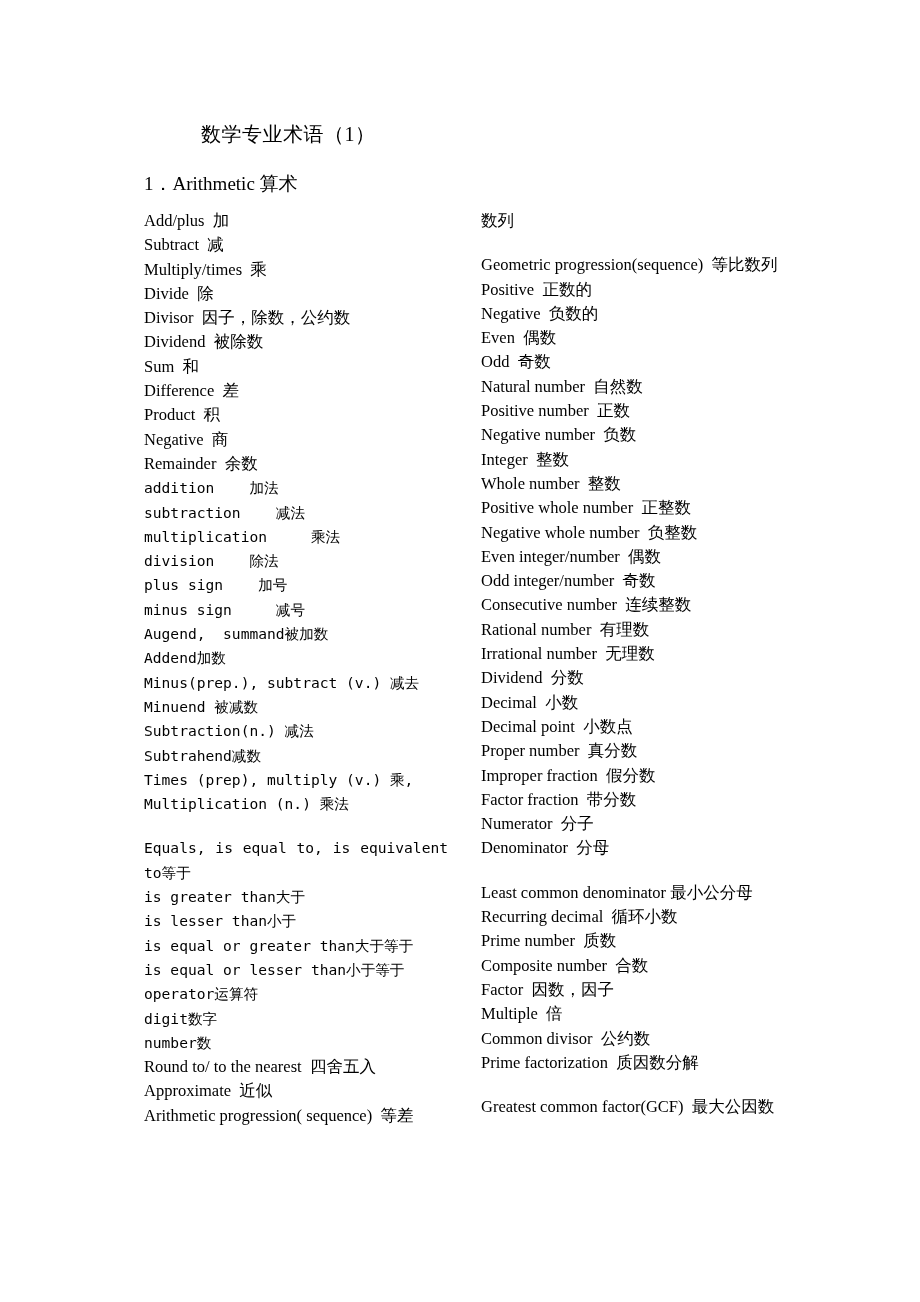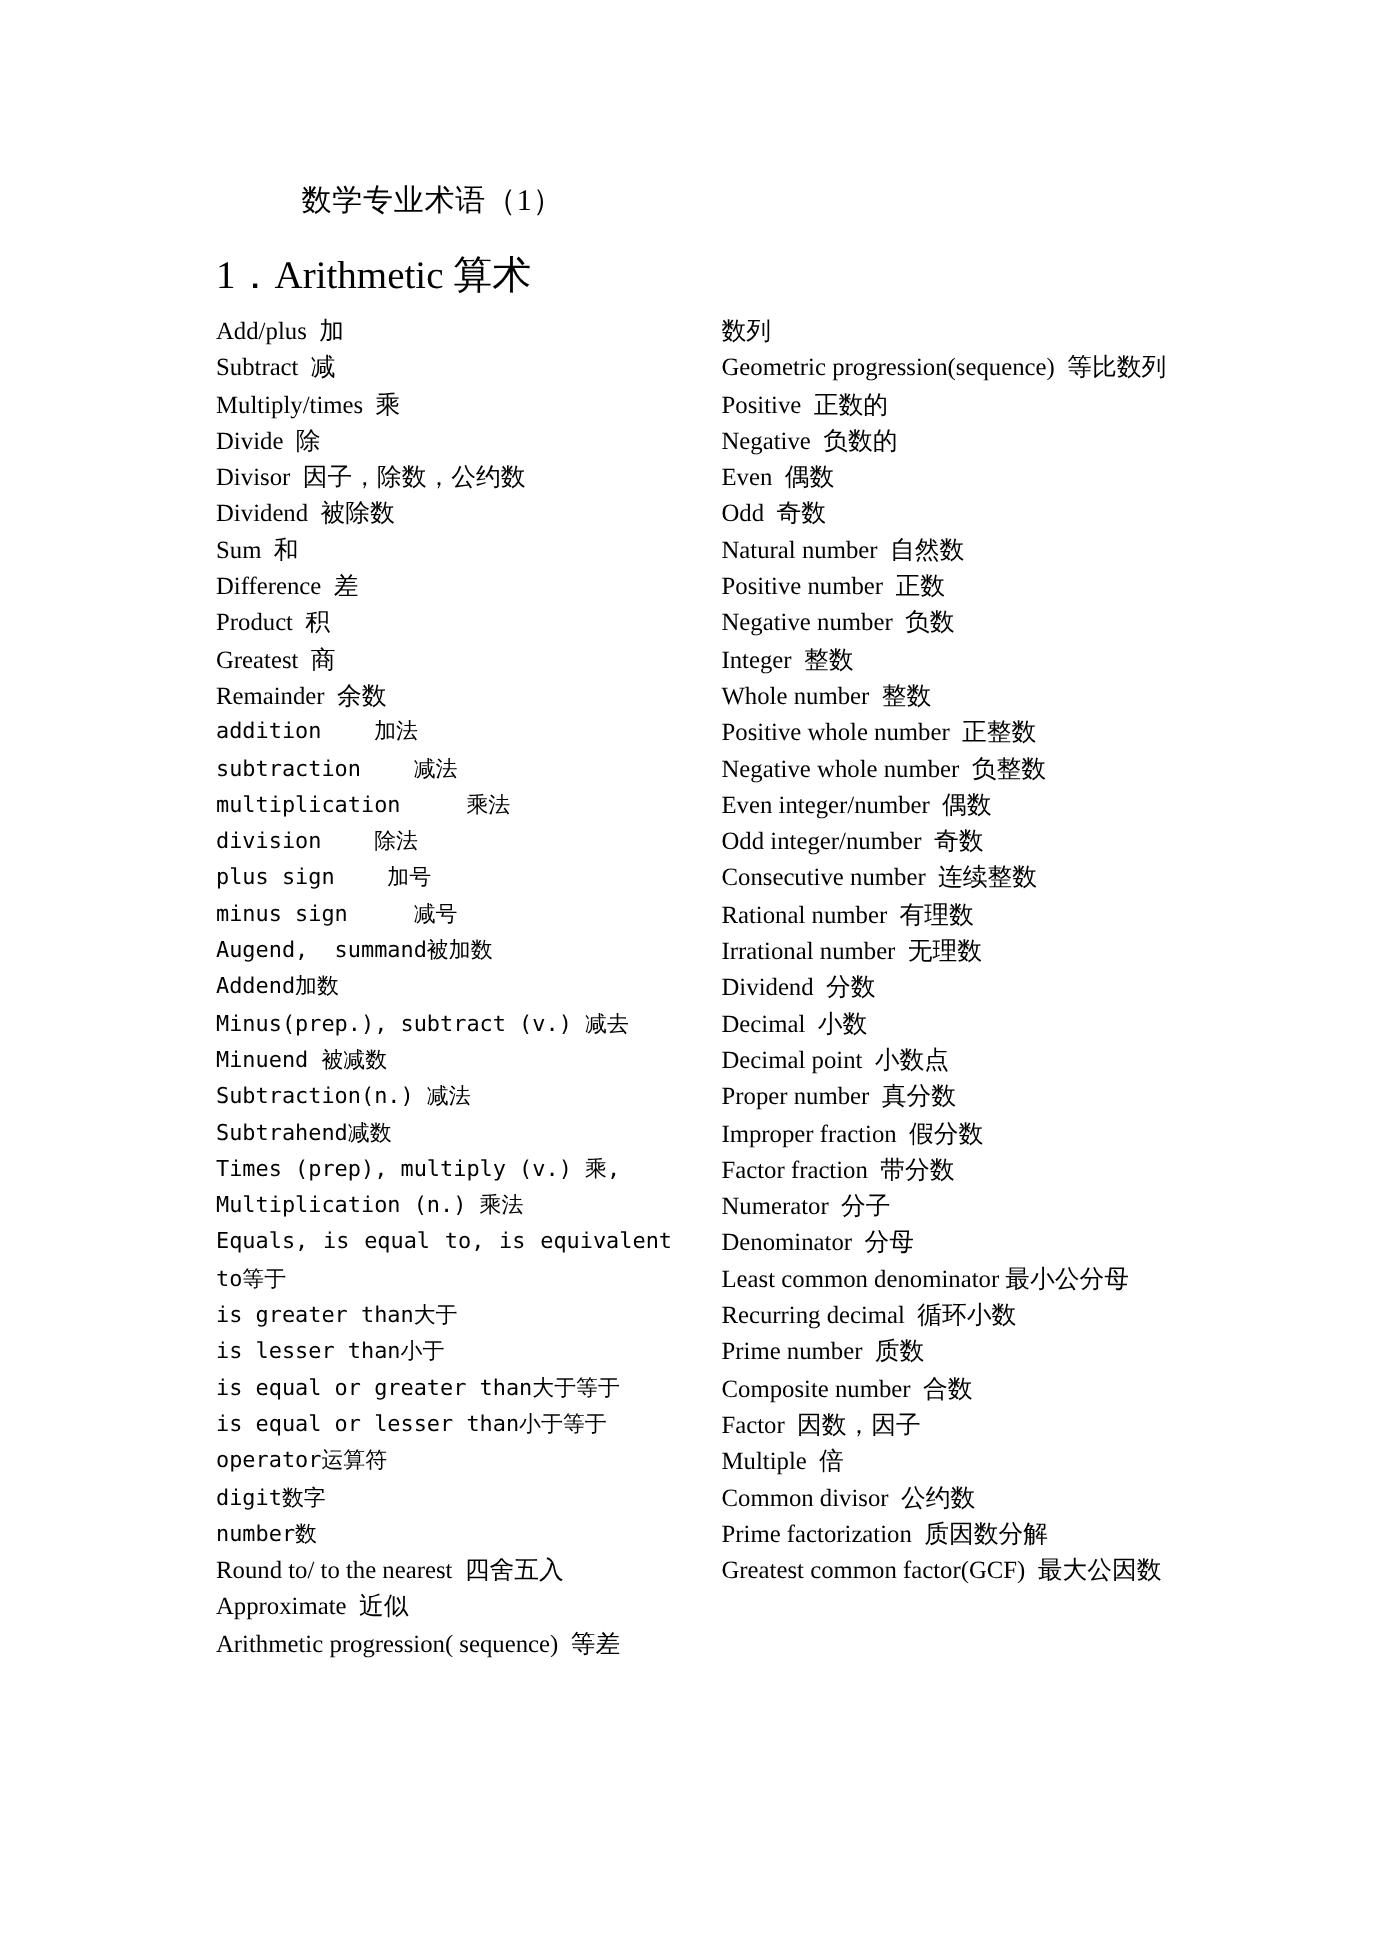--- a/index.html
+++ b/index.html
@@ -34,21 +34,21 @@
     line-height: 28px;
     letter-spacing: 0.5px;
     white-space: nowrap;
   }
 
   
   .section-heading {
     position: absolute;
     left: 138px;
     top: 170px;
-    font-size: 26px;
+    font-size: 19px;
     line-height: 28px;
     white-space: nowrap;
   }
 
   
   .columns {
     position: absolute;
     left: 0;
     top: 209px;
     width: 920px;
@@ -74,20 +74,21 @@
   
   .term-line.mono {
     font-family: "DejaVu Sans Mono", "Liberation Mono", monospace;
     font-size: 14.6px;
     line-height: 24.3px;
   }
   
   .term-line.justify {
     text-align: justify;
     text-align-last: left;
+    margin-top: 20px;
   }
   .term-line.wrap2 {
     width: 304px;
   }
 </style>
 </head>
 <body>
 
 <div class="page">
 
@@ -99,21 +100,21 @@
     <div class="col col-left">
         <div class="term-line serif">Add/plus  加</div>
         <div class="term-line serif">Subtract  减</div>
         <div class="term-line serif">Multiply/times  乘</div>
         <div class="term-line serif">Divide  除</div>
         <div class="term-line serif">Divisor  因子，除数，公约数</div>
         <div class="term-line serif">Dividend  被除数</div>
         <div class="term-line serif">Sum  和</div>
         <div class="term-line serif">Difference  差</div>
         <div class="term-line serif">Product  积</div>
-        <div class="term-line serif">Greatest  商</div>
+        <div class="term-line serif">Negative  商</div>
         <div class="term-line serif">Remainder  余数</div>
         <div class="term-line mono">addition    加法</div>
         <div class="term-line mono">subtraction    减法</div>
         <div class="term-line mono">multiplication     乘法</div>
         <div class="term-line mono">division    除法</div>
         <div class="term-line mono">plus sign    加号</div>
         <div class="term-line mono">minus sign     减号</div>
         <div class="term-line mono">Augend,  summand被加数</div>
         <div class="term-line mono">Addend加数</div>
         <div class="term-line mono">Minus(prep.), subtract (v.) 减去</div>

